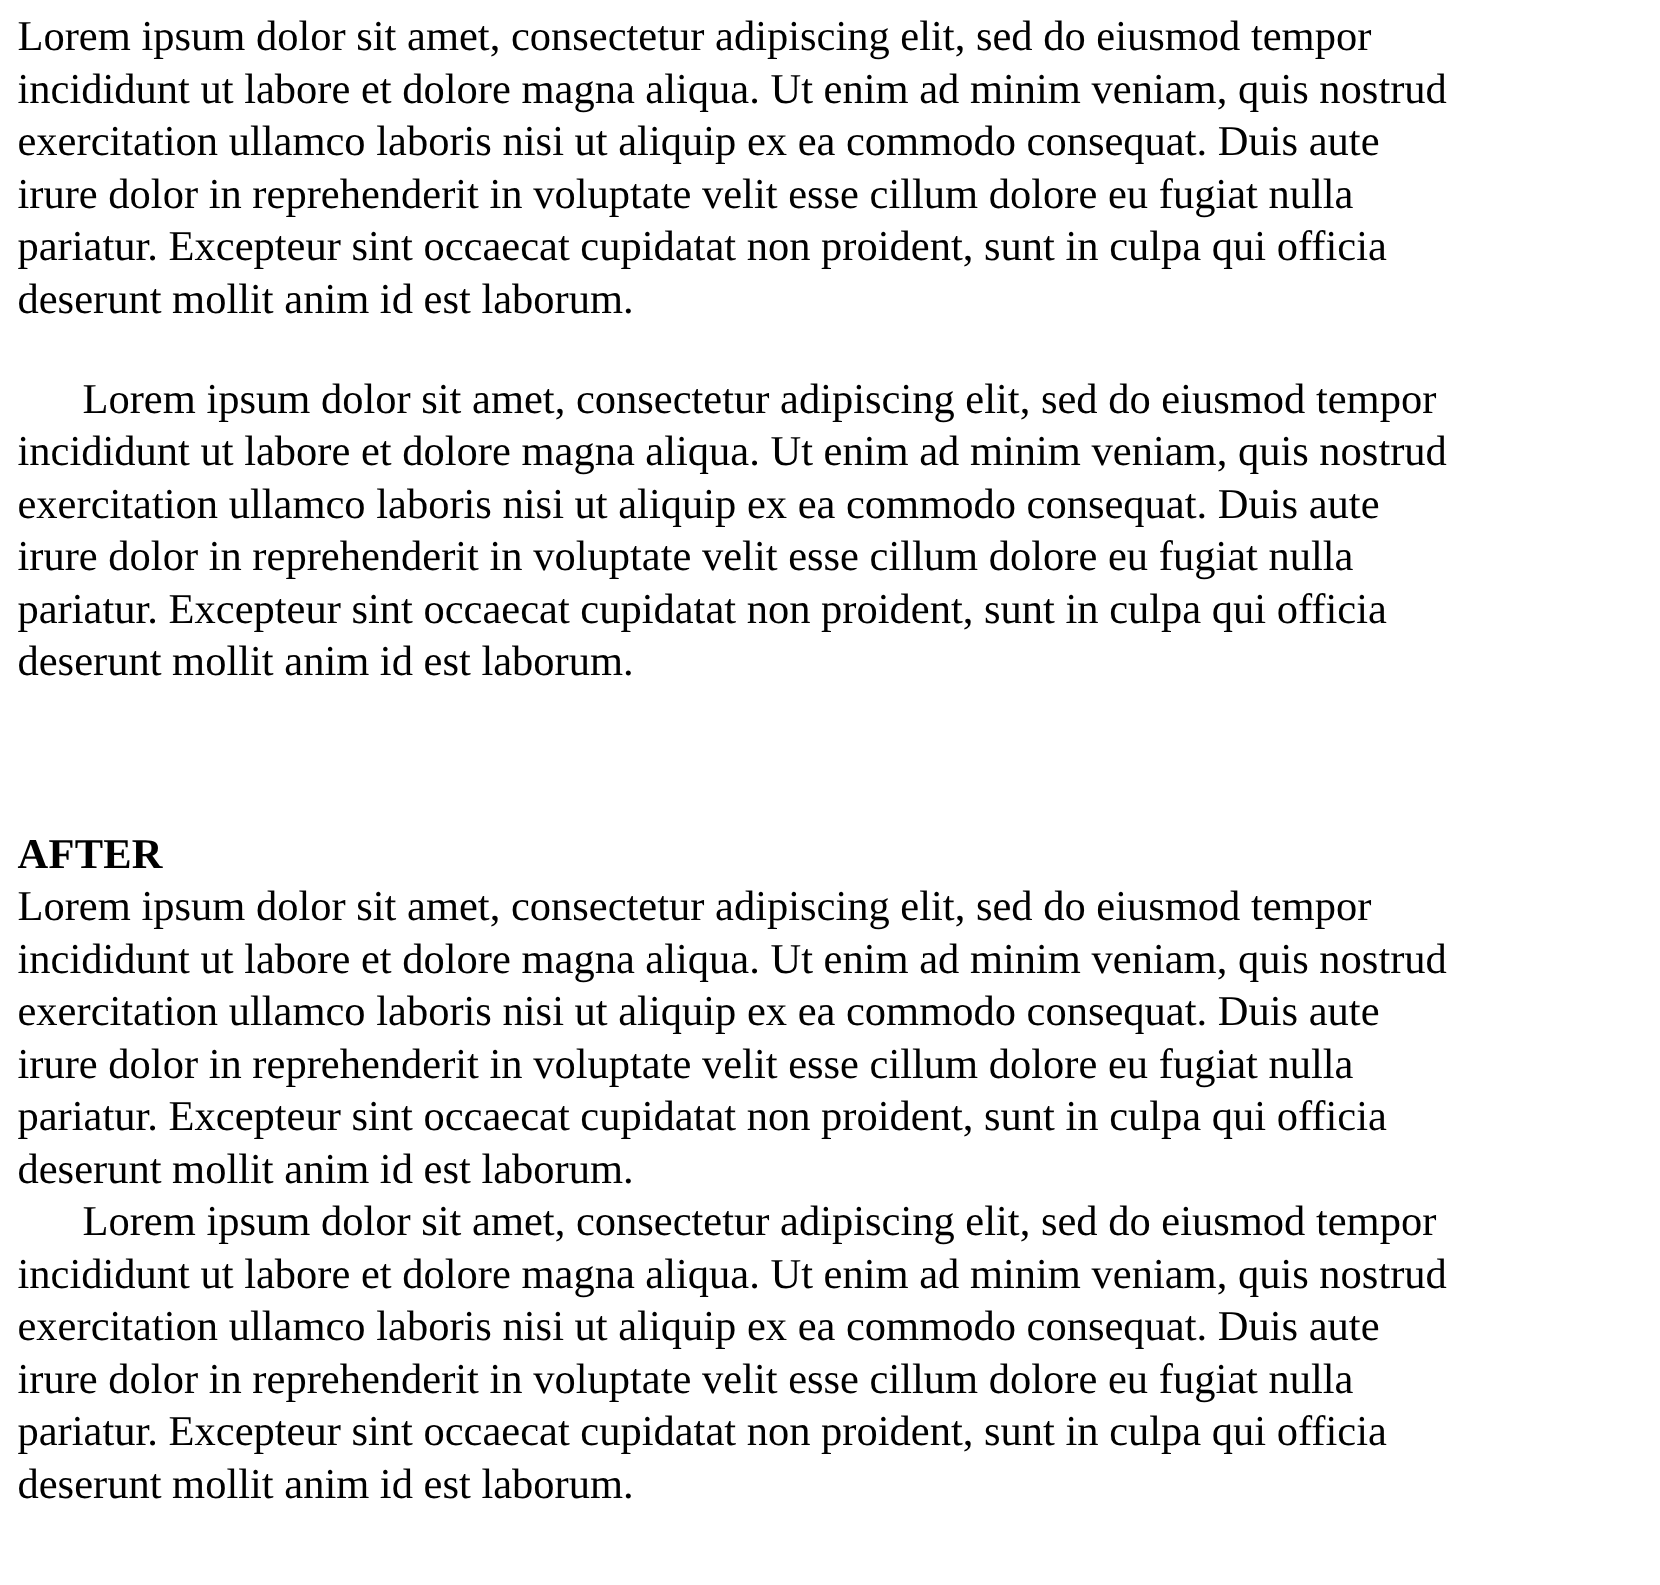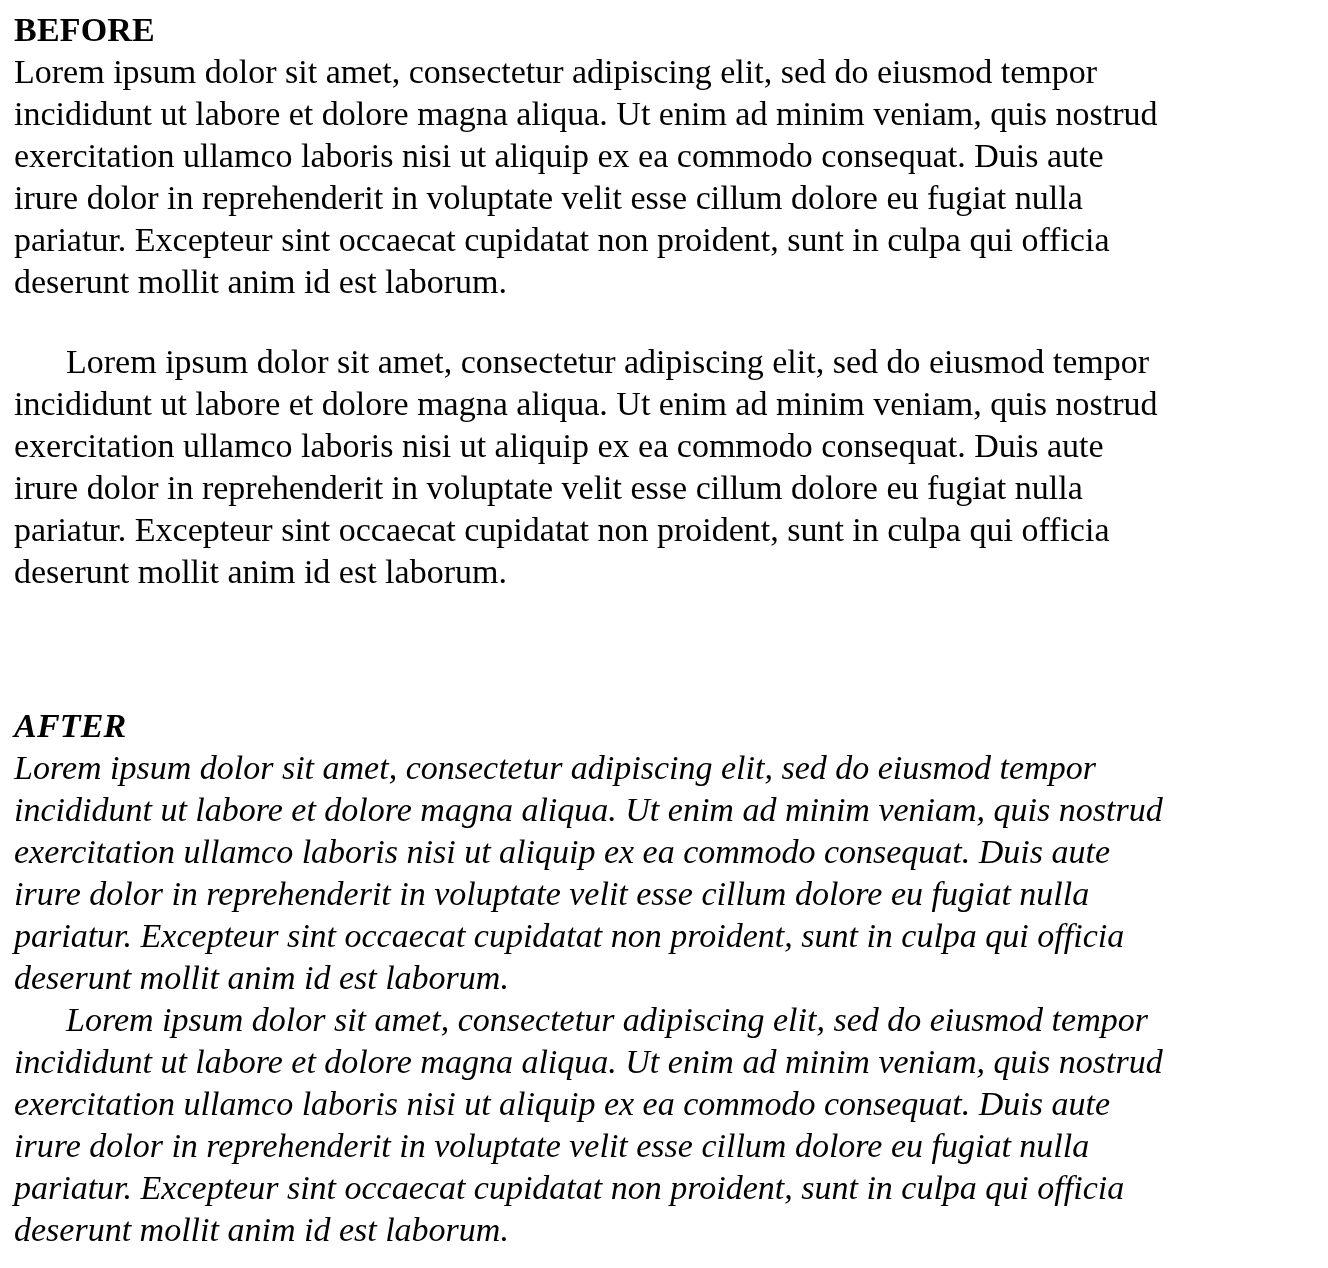--- a/index.html
+++ b/index.html
@@ -13,42 +13,41 @@
     overflow: hidden;
     box-sizing: border-box;
     padding: 9px 10px 0 14px;
     font-family: "Liberation Serif", "DejaVu Serif", serif;
     font-size: 34px;
     line-height: 42px;
     color: #000000;
     -webkit-font-smoothing: antialiased;
   }
   .section { margin: 0; padding: 0; }
-  .section-after { margin-top: 112px; font-style: italic; }
+  .section-after { margin-top: 112px; }
   .heading {
     font-weight: bold;
     font-size: 34px;
     line-height: 42px;
     margin: 0;
     padding: 0;
     letter-spacing: 0.2px;
   }
   .para { margin: 0; padding: 0; }
   .para-spaced { margin-top: 38px; }
   .line {
     white-space: nowrap;
     height: 42px;
   }
   .para-indented .line:first-child { padding-left: 52px; }
 </style>
 </head>
 <body>
 
 <div class="section section-before">
-  <div class="heading">BEFORE</div>
 
   <div class="para">
     <div class="line">Lorem ipsum dolor sit amet, consectetur adipiscing elit, sed do eiusmod tempor</div>
     <div class="line">incididunt ut labore et dolore magna aliqua. Ut enim ad minim veniam, quis nostrud</div>
     <div class="line">exercitation ullamco laboris nisi ut aliquip ex ea commodo consequat. Duis aute</div>
     <div class="line">irure dolor in reprehenderit in voluptate velit esse cillum dolore eu fugiat nulla</div>
     <div class="line">pariatur. Excepteur sint occaecat cupidatat non proident, sunt in culpa qui officia</div>
     <div class="line">deserunt mollit anim id est laborum.</div>
   </div>
 

